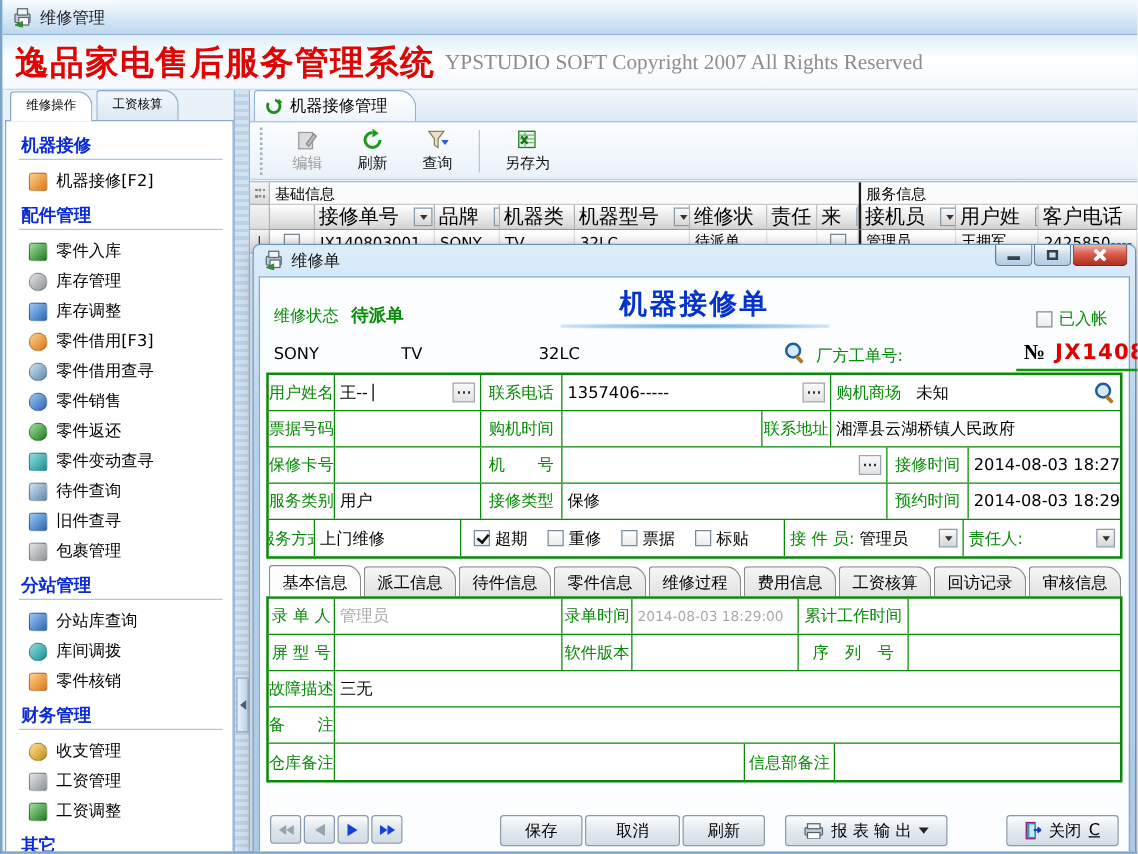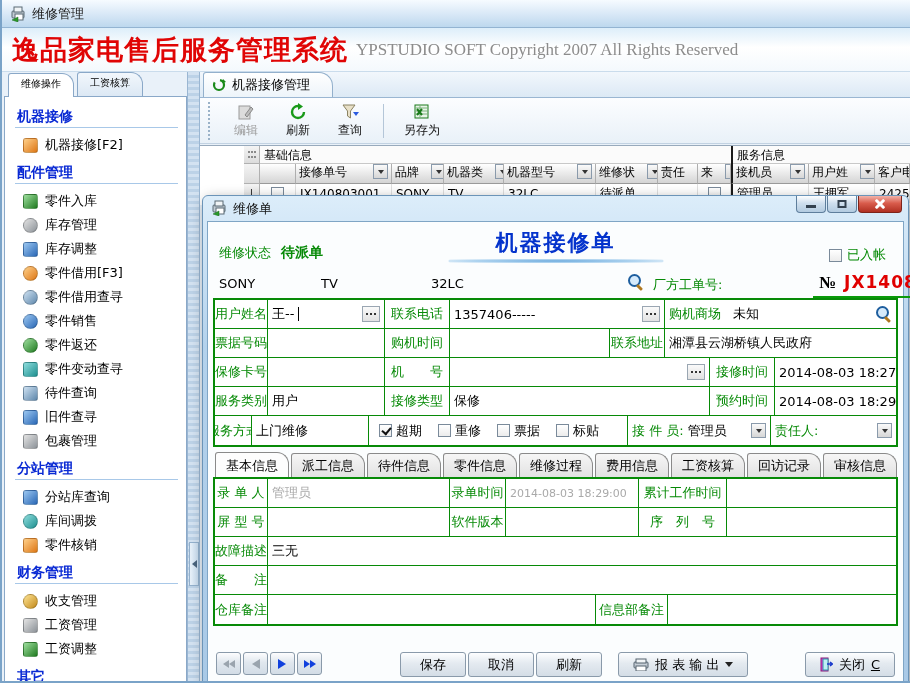--- a/index.html
+++ b/index.html
@@ -57,29 +57,29 @@
   .ws-tab { display:flex; align-items:center; gap:6px; padding:3px 22px 3px 8px; font-size:13px;
     background:linear-gradient(#ffffff,#edf4fa); border:1px solid #93b0cc; border-bottom:none; border-radius:3px 14px 0 0; }
   .toolbar { height:46px; background:linear-gradient(#fcfdff,#e9f1f8); border-bottom:1px solid #c2d2e2;
     display:flex; align-items:center; padding-left:8px; }
   .tgrip { width:4px; height:38px; border-left:2px dotted #9ab2c8; margin-right:8px; }
   .tbtn { width:52px; height:42px; display:flex; flex-direction:column; align-items:center; justify-content:center; gap:1px; font-size:12px; color:#111; border-radius:3px; }
   .tbtn.disabled { color:#9a9a9a; }
   .tsep { width:1px; height:34px; background:#b4c6d8; margin:0 7px; }
 
   
-  .grid { position:absolute; top:73px; left:0; right:0; height:60px; background:#fff; border-top:1px solid #98aabc;padding-left:44px; }
+  .grid { position:absolute; top:73px; left:0; right:0; height:60px; background:#fff; border-top:1px solid #98aabc; }
   .grow { display:flex; }
   .gind { width:16px; border-right:1px solid #b0b0b0; border-bottom:1px solid #b0b0b0;
     background:linear-gradient(#f4f4f4,#dcdcdc); display:flex; align-items:center; justify-content:center; font-size:10px; color:#333; }
   .grip3 { width:8px; height:7px; border-top:2px dotted #8a8a8a; border-bottom:2px dotted #8a8a8a; }
   .ggroup { padding:1px 4px; font-size:12px; color:#000; background:#fbfbfb; border-bottom:1px solid #c8c8c8; height:18px; }
   .gdiv { width:2px; background:#1a1a1a; }
-  .gh { display:flex; align-items:flex-start; justify-content:space-between; gap:12px; padding:0 3px; height:20px;
-    background:linear-gradient(#ffffff,#d4d4d4); border-right:1px solid #aeaeae; border-bottom:1px solid #9a9a9a; font-size:12px; overflow:hidden; white-space:nowrap; }
+  .gh { display:flex; align-items:center; justify-content:space-between; gap:12px; padding:0 3px; height:20px;
+    background:linear-gradient(#ffffff,#d4d4d4); border-right:1px solid #aeaeae; border-bottom:1px solid #9a9a9a; font-size:16px; overflow:hidden; white-space:nowrap; }
   .gd { display:flex; align-items:center; padding:0 4px; height:19px; border-right:1px solid #e0e0e0; font-size:12px; overflow:hidden; white-space:nowrap; background:#fff; }
   .drop { width:15px; height:15px; flex:0 0 15px; border:1px solid #8a9aab;
     background:linear-gradient(#fafafa,#d6d6d6); display:flex; align-items:center; justify-content:center; }
   .drop::after { content:""; width:0; height:0; border:3px solid transparent; border-top:4px solid #333; margin-top:4px; }
   .cb { width:13px; height:13px; flex:0 0 13px; border:1px solid #7a8a9a; background:linear-gradient(#fff,#ececec); display:inline-block; position:relative; }
   .cb.checked::after { content:""; position:absolute; left:2px; top:2px; width:7px; height:4px;
     border-left:2px solid #111; border-bottom:2px solid #111; transform:rotate(-50deg); }
 
   
   .dialog { position:absolute; left:200px; top:195px; width:707px; height:500px;
@@ -610,21 +610,21 @@
       <div class="navbtn">
           <span class="tr-r"></span>
         </div>
       <div class="navbtn">
           <span class="tr-r sm"></span>
           <span class="tr-r sm"></span>
         </div>
       <div class="btn" style="margin-left:76px;width:66px">
           <span>保存</span>
         </div>
-      <div class="btn" style="margin-left:2px;width:66px">
+      <div class="btn" style="margin-left:2px;width:76px">
           <span>取消</span>
         </div>
       <div class="btn" style="margin-left:2px;width:66px">
           <span>刷新</span>
         </div>
       <div class="btn" style="margin-left:16px">
         <svg width="16" height="13">
             <rect x="1" y="4" width="14" height="6" rx="1" fill="#c8d0d8" stroke="#55636f"></rect>
             <rect x="3" y="1" width="10" height="4" fill="#f2f5f7" stroke="#55636f"></rect>
             <rect x="3" y="8" width="10" height="5" fill="#ffffff" stroke="#55636f"></rect>

